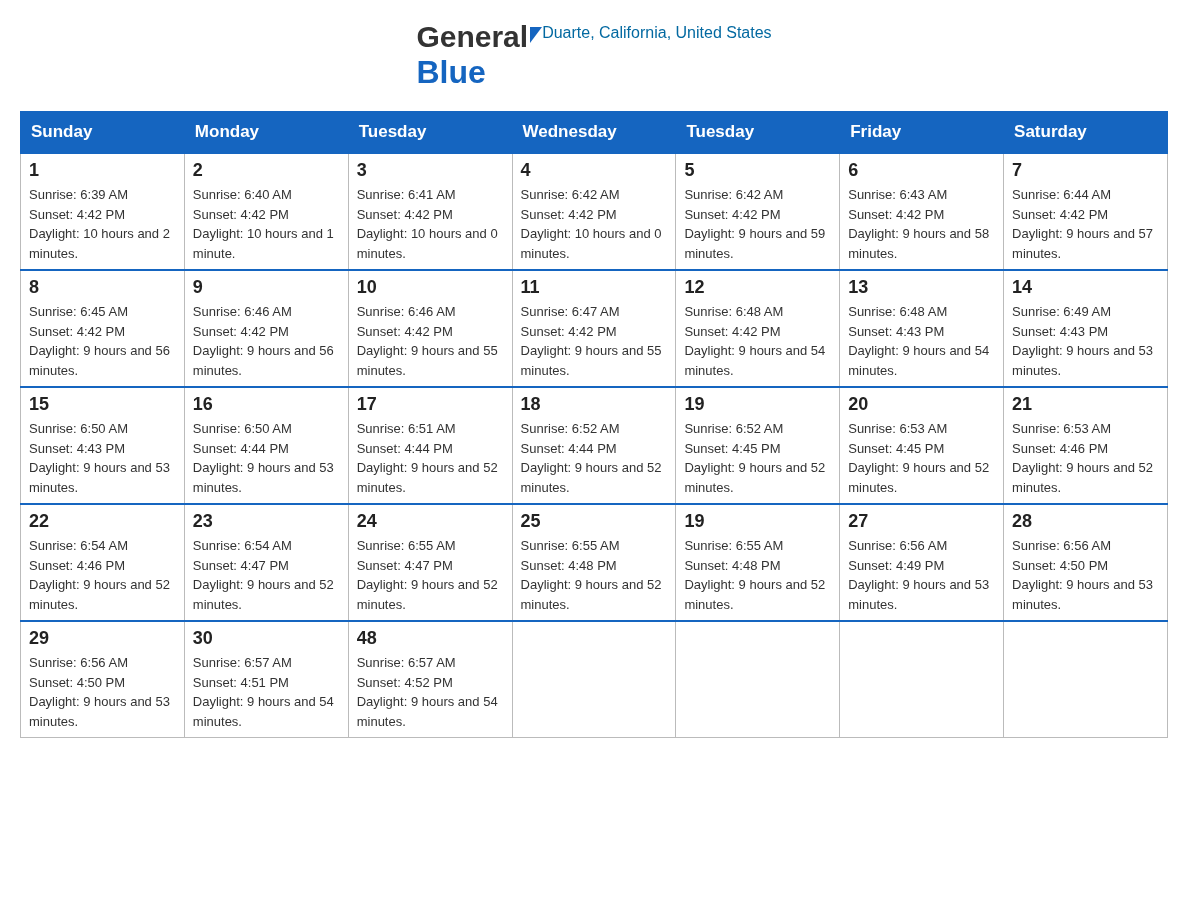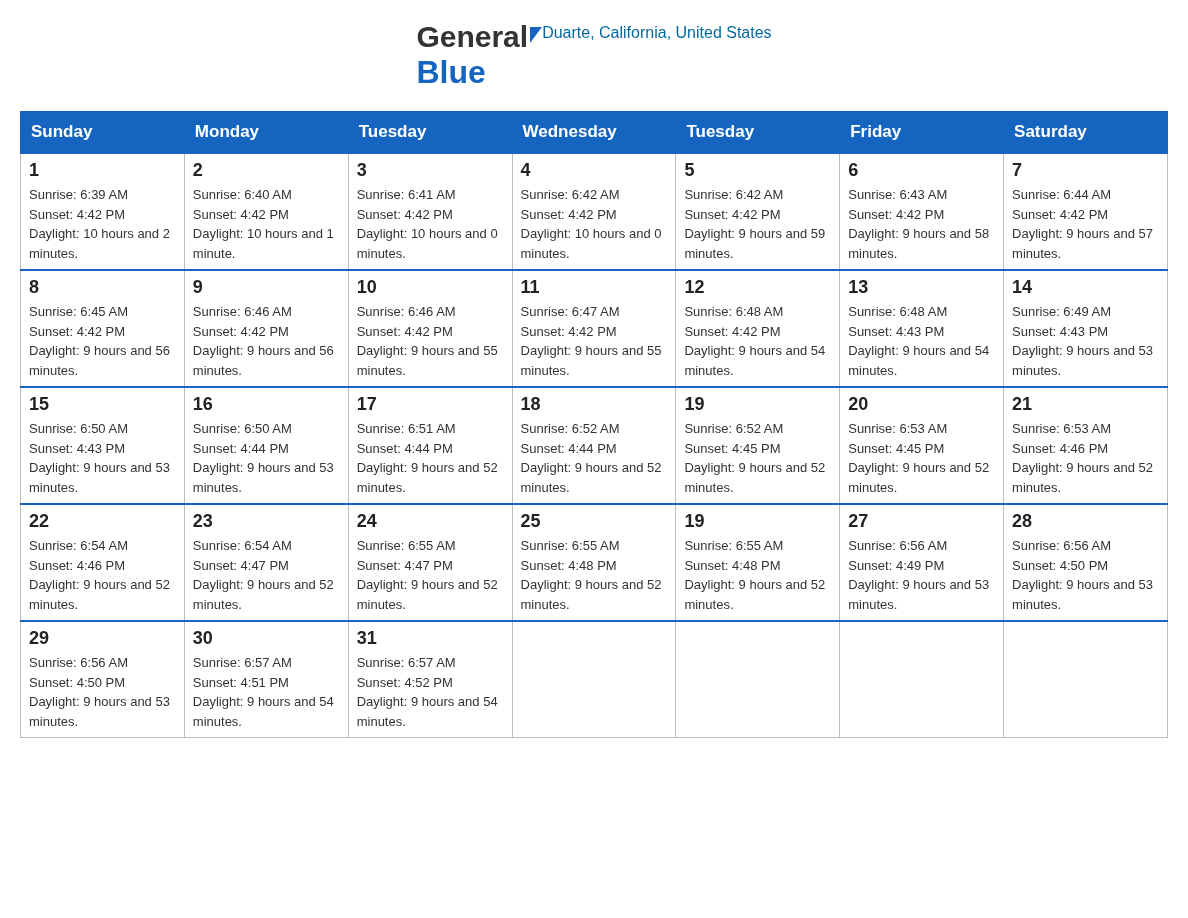--- a/index.html
+++ b/index.html
@@ -256,21 +256,21 @@
       <tr class="week-row">
         <td>
           <span class="day-number">29</span>
           <div class="day-info">Sunrise: 6:56 AM<br>Sunset: 4:50 PM<br>Daylight: 9 hours and 53 minutes.</div>
         </td>
         <td>
           <span class="day-number">30</span>
           <div class="day-info">Sunrise: 6:57 AM<br>Sunset: 4:51 PM<br>Daylight: 9 hours and 54 minutes.</div>
         </td>
         <td>
-          <span class="day-number">31</span>
+          <span class="day-number">48</span>
           <div class="day-info">Sunrise: 6:57 AM<br>Sunset: 4:52 PM<br>Daylight: 9 hours and 54 minutes.</div>
         </td>
         <td class="empty-cell"></td>
         <td class="empty-cell"></td>
         <td class="empty-cell"></td>
         <td class="empty-cell"></td>
       </tr>
     </tbody>
 </table>
 

